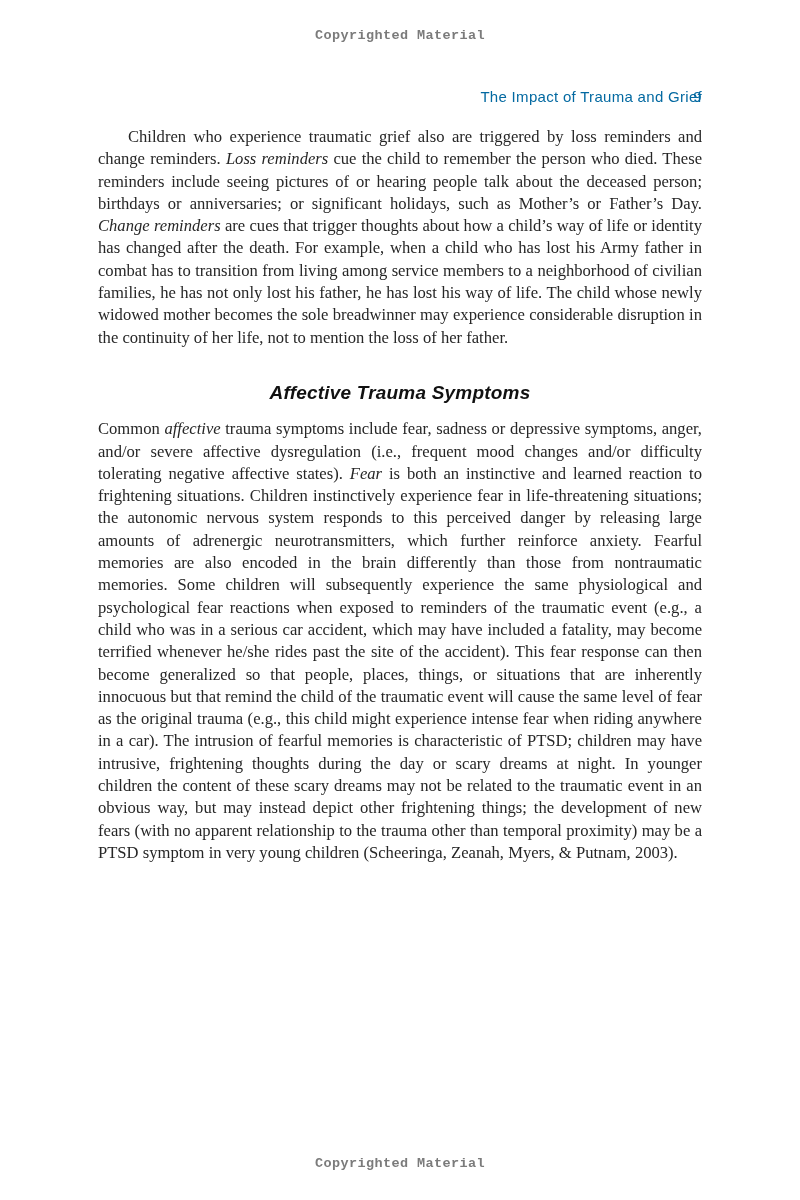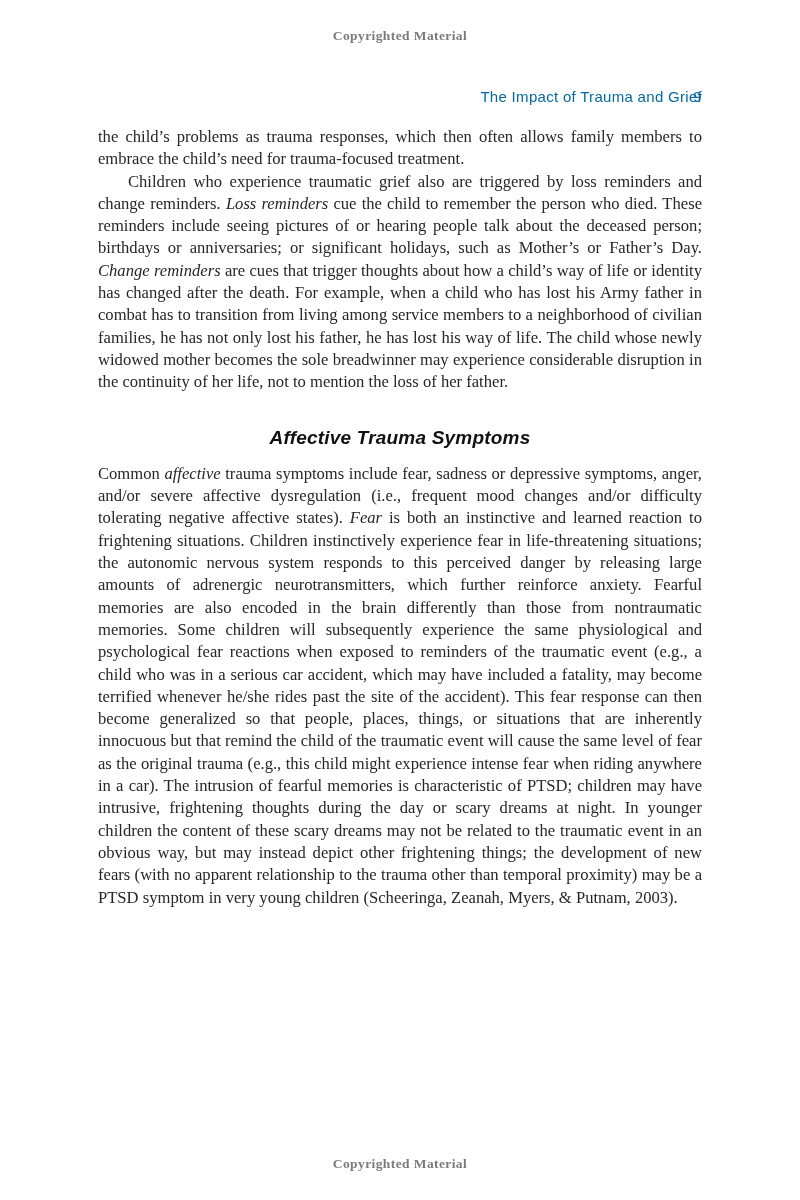--- a/index.html
+++ b/index.html
@@ -13,21 +13,21 @@
     height: 1200px;
     background: #ffffff;
     overflow: hidden;
     font-family: "Liberation Serif", "DejaVu Serif", serif;
   }
   .notice {
     position: absolute;
     left: 0;
     width: 100%;
     text-align: center;
-    font-family: Liberation Serif, serif;
+    font-family: Liberation Mono, monospace;
     font-weight: bold;
     font-size: 13.5px;
     letter-spacing: 0.4px;
     color: #7b7b7b;
   }
   .notice.top { top: 28px; }
   .notice.bottom { top: 1156px; }
   .running-header {
     position: absolute;
     top: 88px;
@@ -82,21 +82,20 @@
 
   <div class="notice top">Copyrighted Material</div>
 
   <div class="running-header">
     <span class="running-title">The Impact of Trauma and Grief</span>
     <span class="page-number">9</span>
   </div>
 
   <div class="text-block">
 
-    <p class="para"><span>the child’s problems as trauma responses, which then often allows family members to embrace the child’s need for trauma-focused treatment.</span></p>
 
     <p class="para indent"><span>Children who experience traumatic grief also are triggered by loss reminders and change reminders. </span><span class="it">Loss reminders</span><span> cue the child to remember the person who died. These reminders include seeing pictures of or hearing people talk about the deceased person; birthdays or anniversaries; or significant holidays, such as Mother’s or Father’s Day. </span><span class="it">Change reminders</span><span> are cues that trigger thoughts about how a child’s way of life or identity has changed after the death. For example, when a child who has lost his Army father in combat has to transition from living among service members to a neighborhood of civilian families, he has not only lost his father, he has lost his way of life. The child whose newly widowed mother becomes the sole breadwinner may experience considerable disruption in the continuity of her life, not to mention the loss of her father.</span></p>
 
     <h2 class="section-heading">Affective Trauma Symptoms</h2>
 
     <p class="para"><span>Common </span><span class="it">affective</span><span> trauma symptoms include fear, sadness or depressive symptoms, anger, and/or severe affective dysregulation (i.e., frequent mood changes and/or difficulty tolerating negative affective states). </span><span class="it">Fear</span><span> is both an instinctive and learned reaction to frightening situations. Children instinctively experience fear in life-threatening situations; the autonomic nervous system responds to this perceived danger by releasing large amounts of adrenergic neurotransmitters, which further reinforce anxiety. Fearful memories are also encoded in the brain differently than those from nontraumatic memories. Some children will subsequently experience the same physiological and psychological fear reactions when exposed to reminders of the traumatic event (e.g., a child who was in a serious car accident, which may have included a fatality, may become terrified whenever he/she rides past the site of the accident). This fear response can then become generalized so that people, places, things, or situations that are inherently innocuous but that remind the child of the traumatic event will cause the same level of fear as the original trauma (e.g., this child might experience intense fear when riding anywhere in a car). The intrusion of fearful memories is characteristic of PTSD; children may have intrusive, frightening thoughts during the day or scary dreams at night. In younger children the content of these scary dreams may not be related to the traumatic event in an obvious way, but may instead depict other frightening things; the development of new fears (with no apparent relationship to the trauma other than temporal proximity) may be a PTSD symptom in very young children (Scheeringa, Zeanah, Myers, &amp; Putnam, 2003).</span></p>
 
   </div>
 
   <div class="notice bottom">Copyrighted Material</div>

